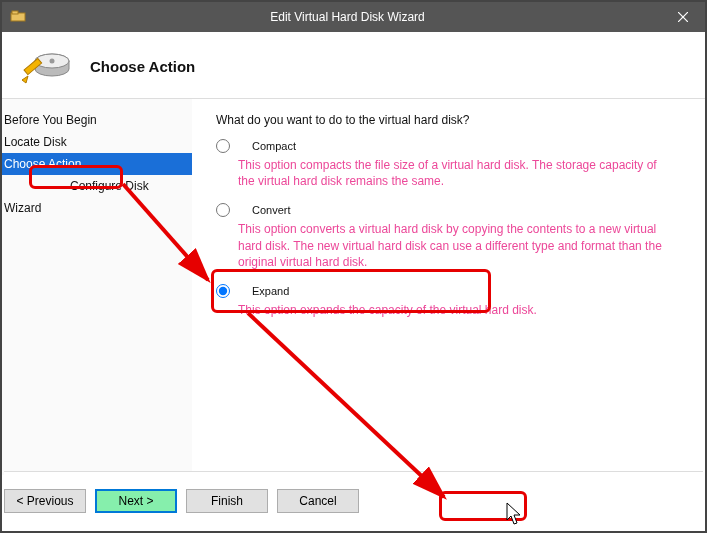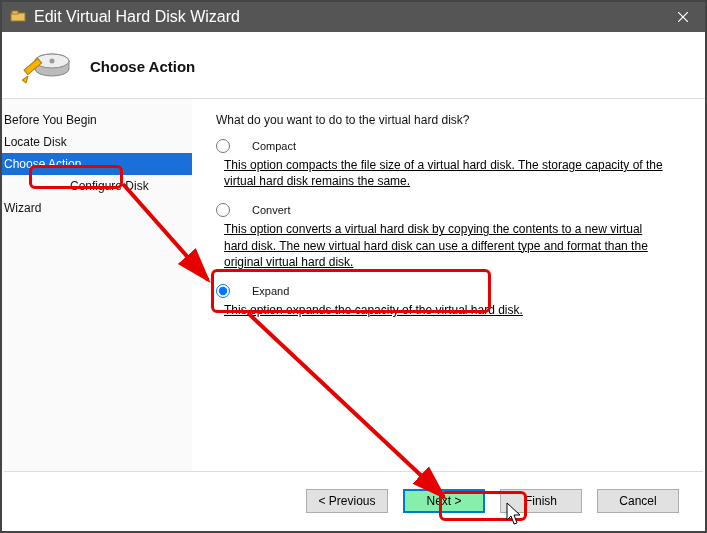--- a/index.html
+++ b/index.html
@@ -19,21 +19,21 @@
     background: #555;
     color: #fff;
     display: flex;
     align-items: center;
     padding: 0 0 0 8px;
   }
   .titlebar .app-icon {
     width: 16px; height: 16px;
     margin-right: 8px;
   }
-  .titlebar .title { flex: 1; font-size: 16px; }
+  .titlebar .title { flex: 1; font-size: 12px; text-align: center; }
   .titlebar .close {
     width: 44px; height: 30px;
     display: flex; align-items: center; justify-content: center;
     font-size: 14px;
   }
   .header {
     display: flex;
     align-items: center;
     padding: 14px 20px 12px 20px;
     border-bottom: 1px solid #ddd;
@@ -67,34 +67,33 @@
     padding: 12px 40px 10px 24px;
     font-size: 12px;
     color: #111;
   }
   .question { margin: 2px 0 12px 0; }
   .opt { margin-bottom: 4px; }
   .opt-row { display: flex; align-items: center; gap: 6px; }
   .opt-row input[type=radio] { margin: 0; width: 14px; height: 14px; }
   .opt-label { font-size: 11px; margin-left: 16px; }
   .opt-desc {
-    margin: 4px 0 14px 8px;
-    color: #000000;
+    margin: 4px 0 14px 22px;
+    color: #ec4899;
     line-height: 1.35;
-    text-decoration: underline;
   }
   .footer {
     position: absolute;
     left: 2px; right: 2px; bottom: 2px;
     height: 58px;
     border-top: 1px solid #ddd;
     display: flex;
-    justify-content: flex-end;
+    justify-content: flex-start;
     align-items: center;
-    gap: 15px;
+    gap: 9px;
     padding-right: 24px;
     background: #fff;
   }
   .btn {
     width: 82px; height: 24px;
     font-size: 12px;
     background: #e1e1e1;
     border: 1px solid #adadad;
     cursor: pointer;
     font-family: inherit;

